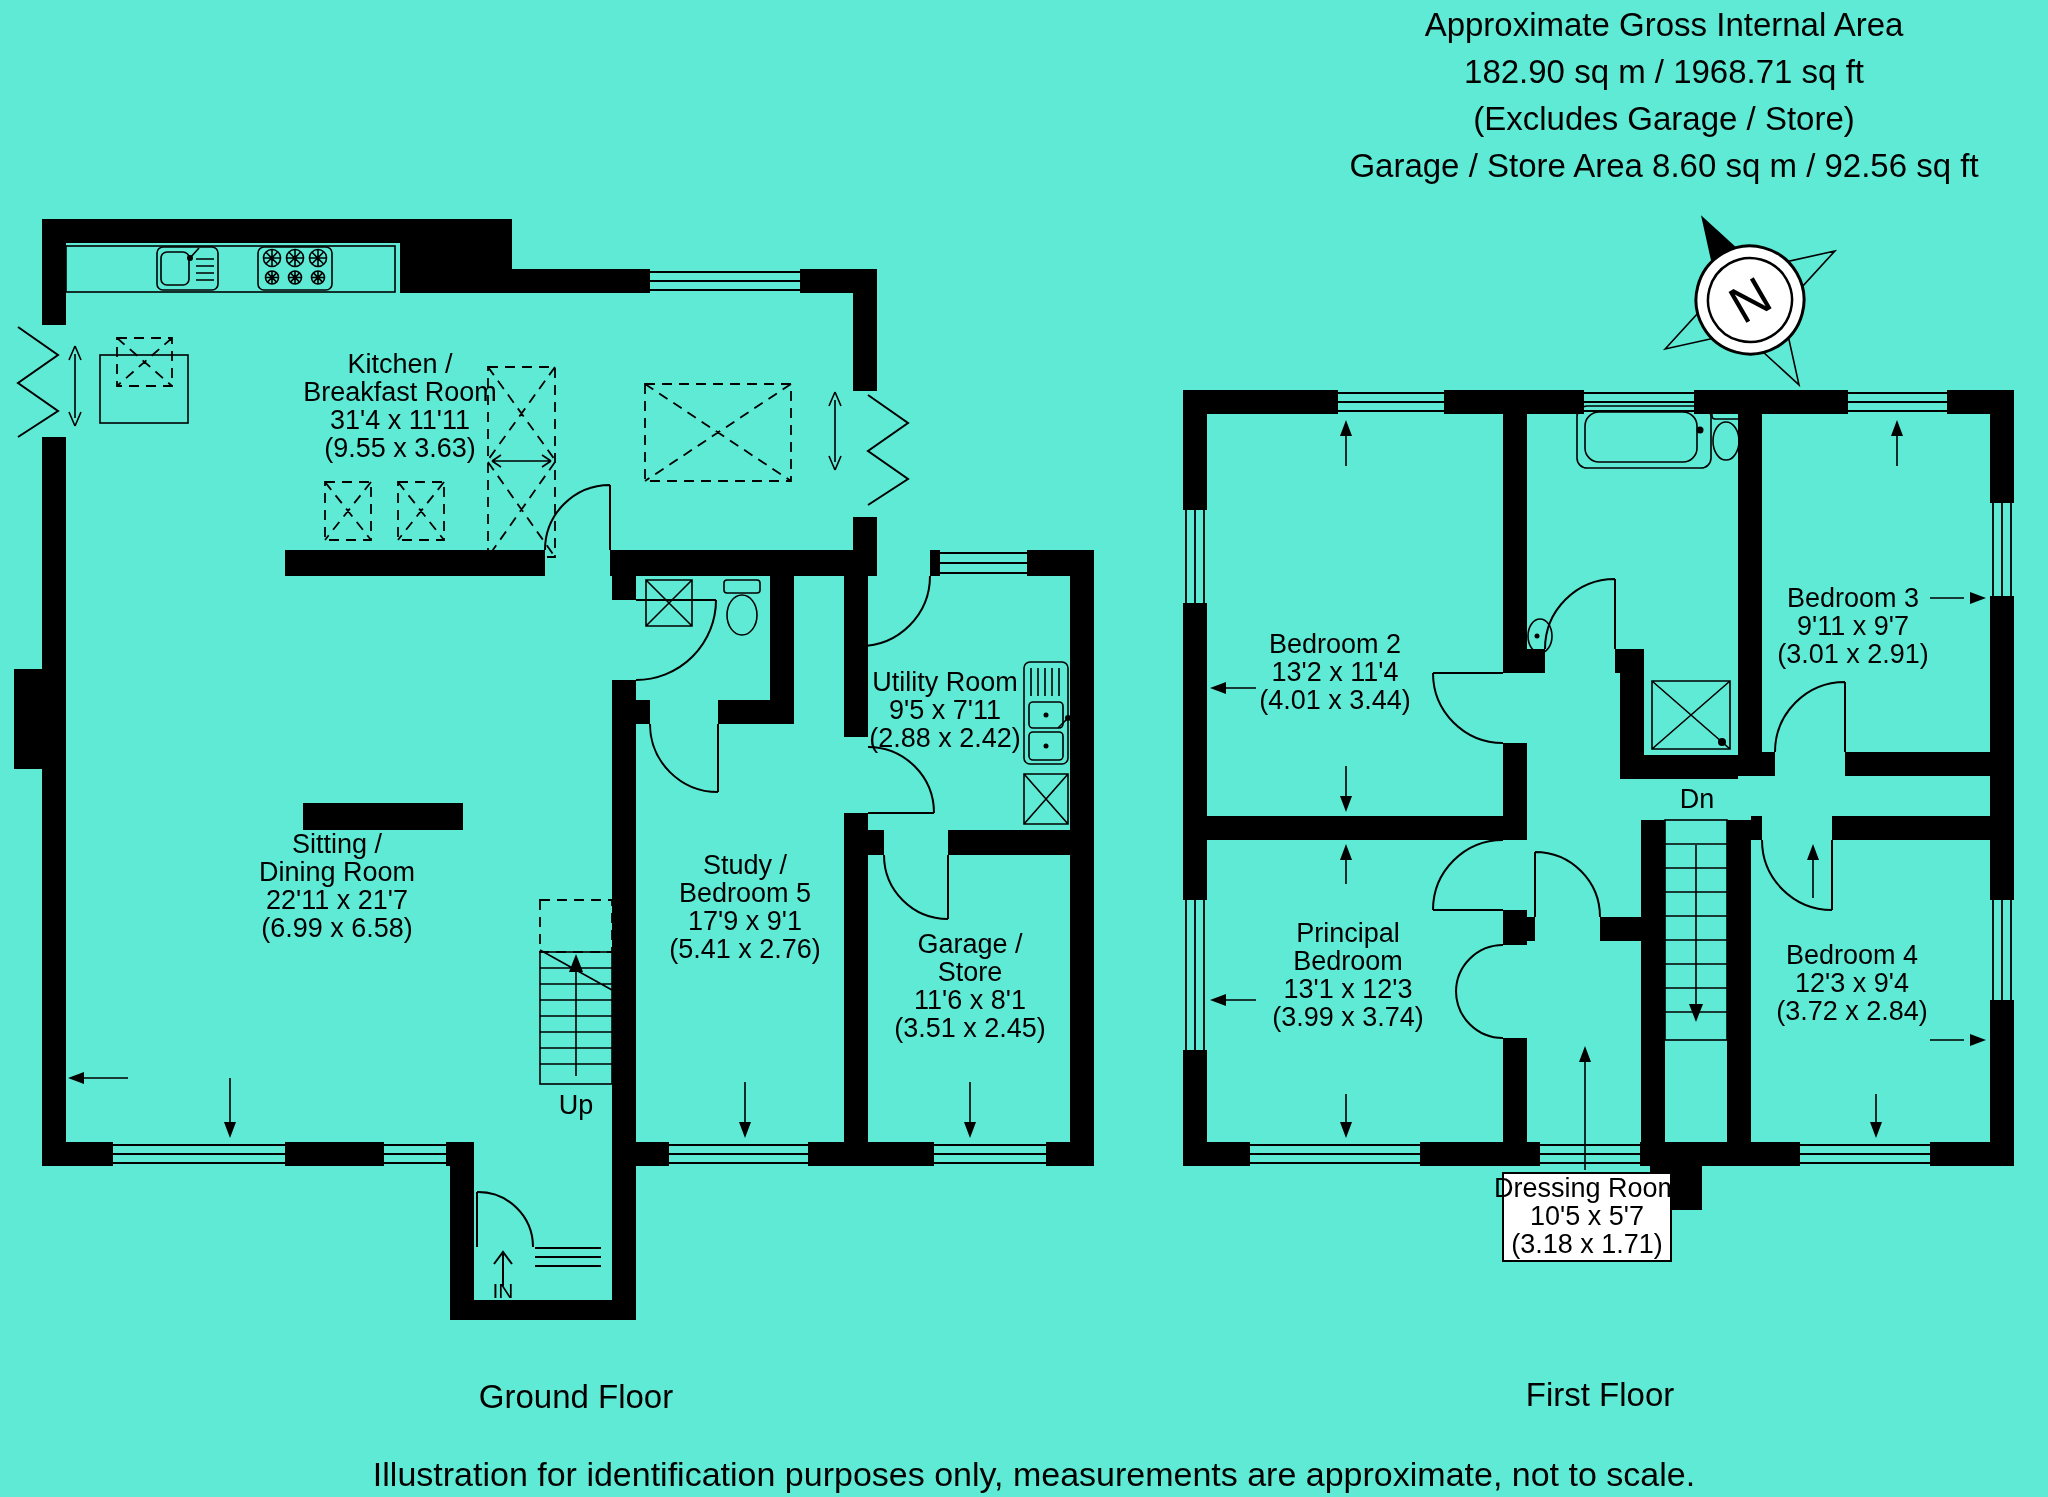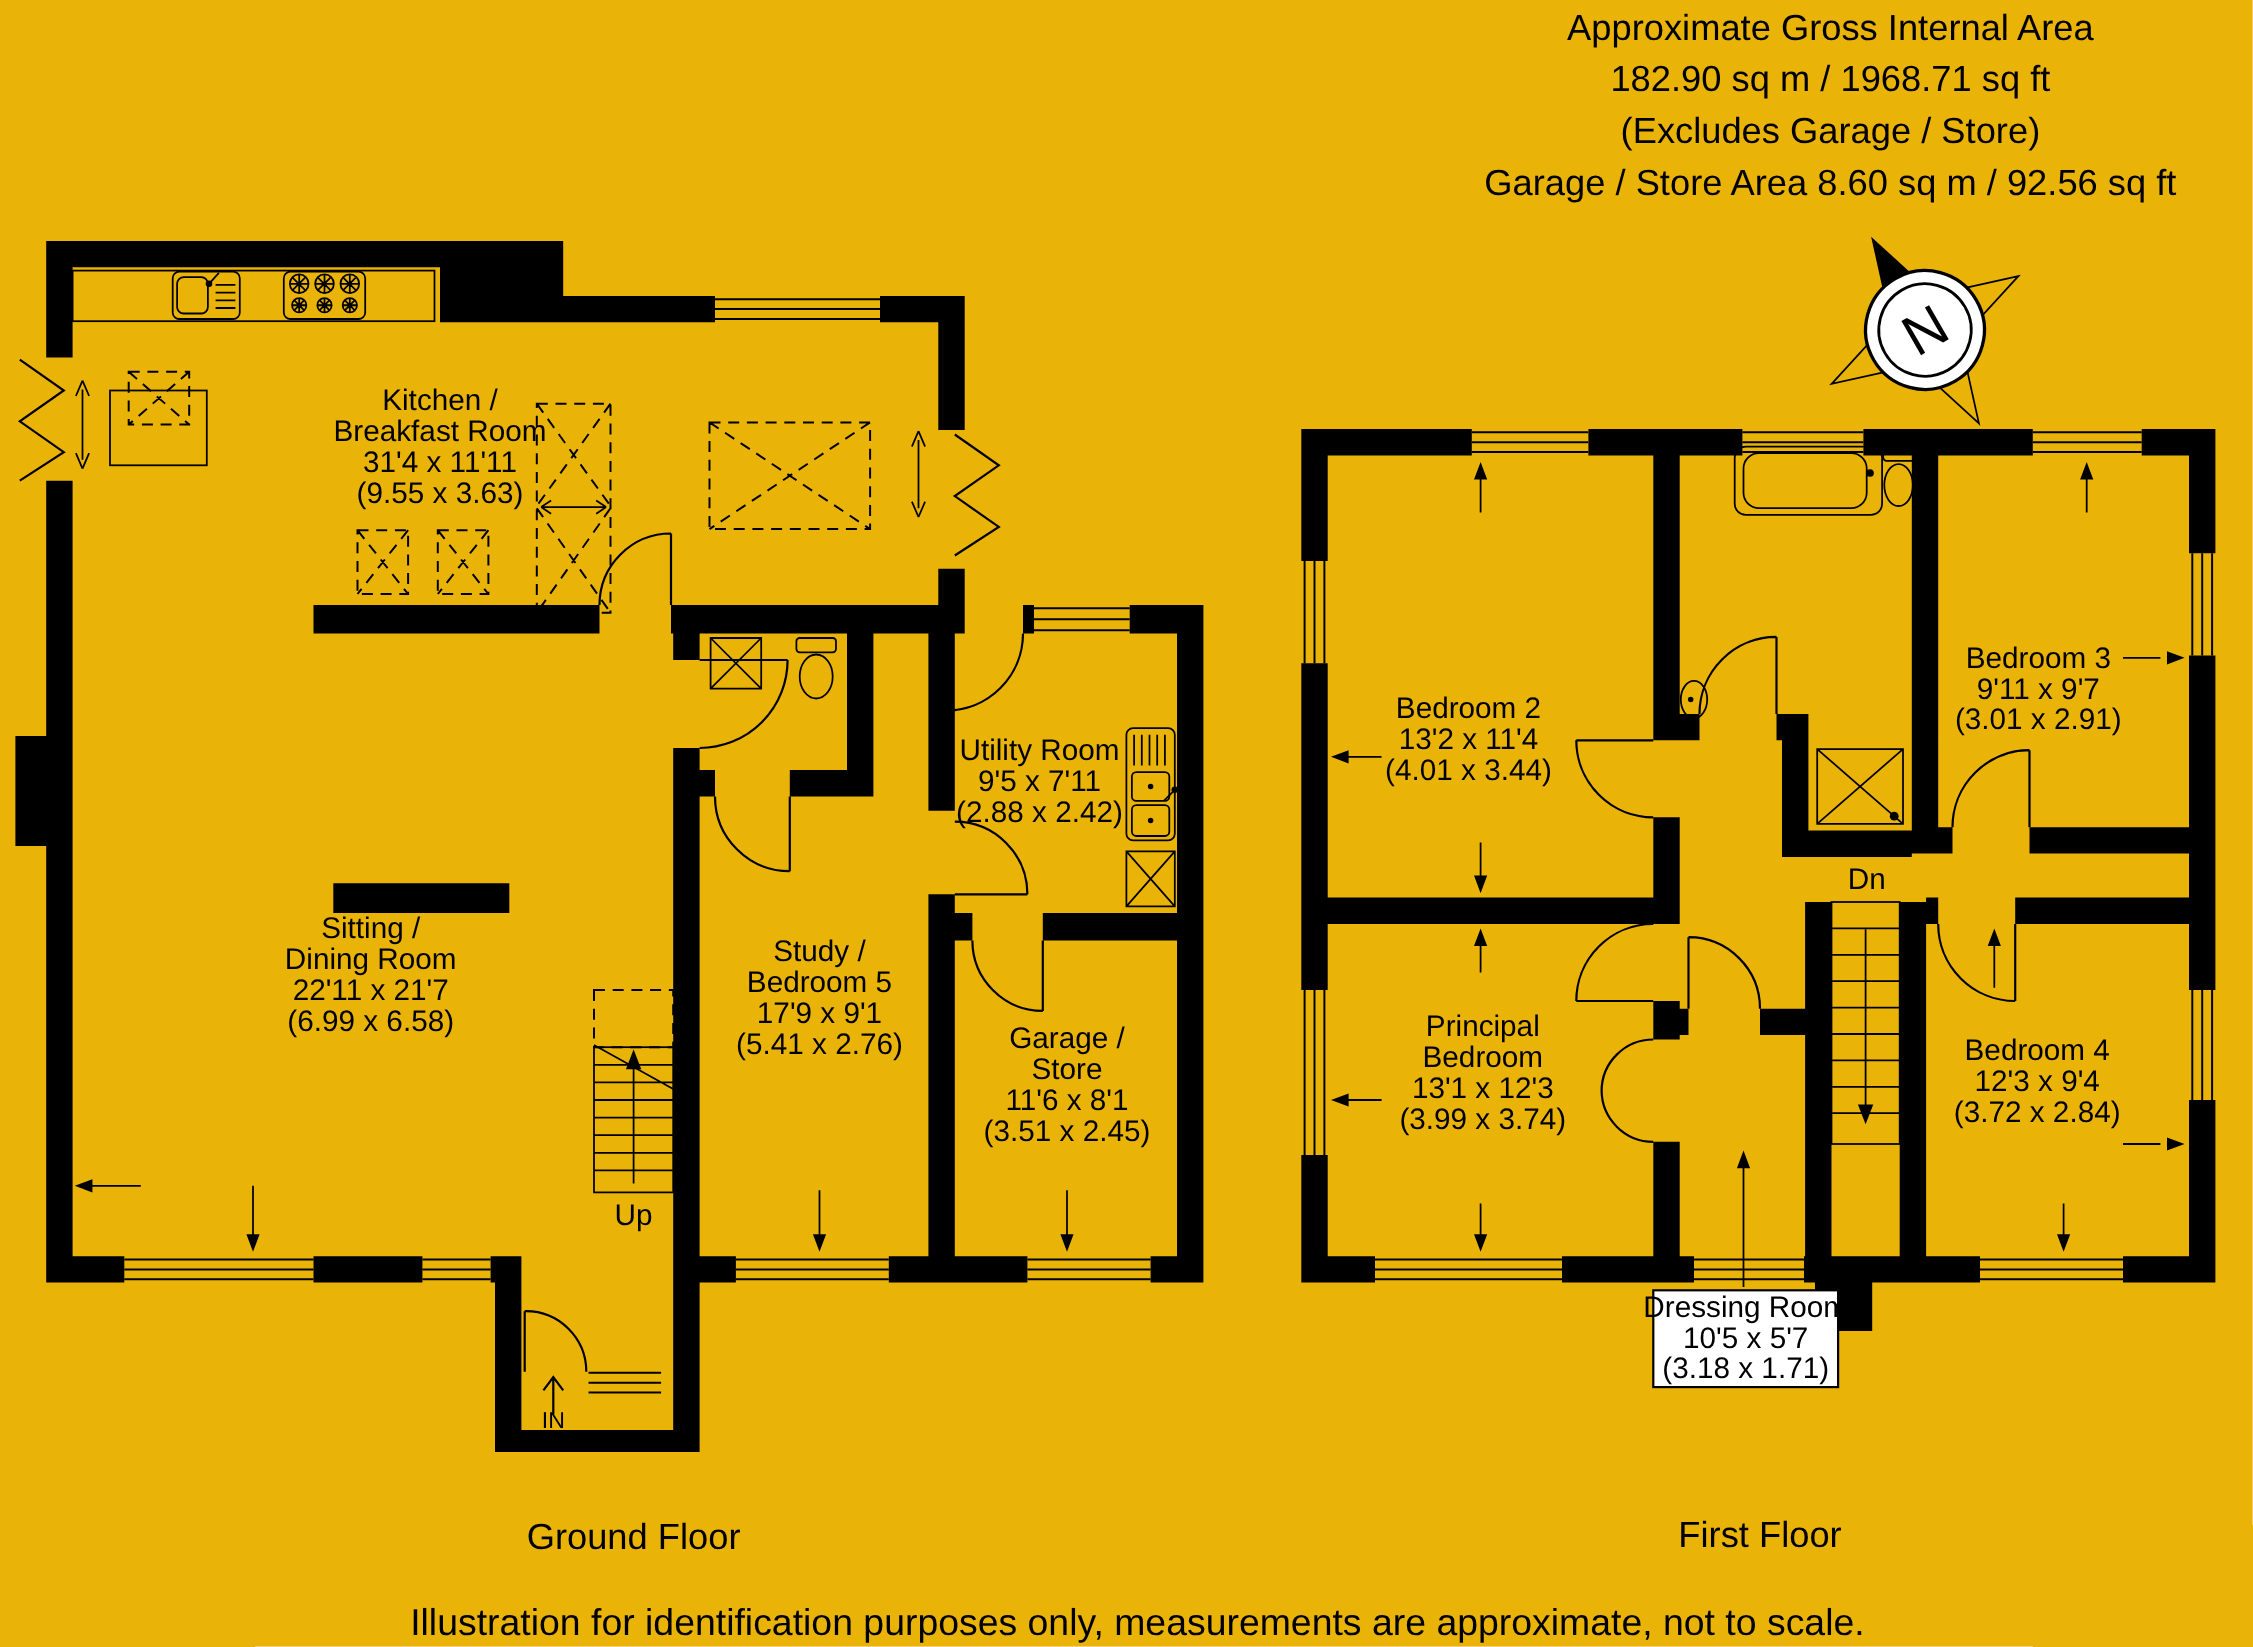--- a/index.html
+++ b/index.html
@@ -1,16 +1,16 @@
 <!DOCTYPE html>
 <html><head>
 <meta charset="utf-8">
 <style>
   html,body{margin:0;padding:0;background:#ffffff;}
-  #canvas{position:relative;width:2048px;height:1497px;background:#eab308;overflow:hidden;}
+  #canvas{position:relative;width:2048px;height:1497px;background:#5eead4;overflow:hidden;}
   svg{display:block;}
   .wall{fill:#000000;stroke:none;}
   .ln{fill:none;stroke:#000000;stroke-width:2;}
   .ln15{fill:none;stroke:#000000;stroke-width:1.6;}
   .dsh{fill:none;stroke:#000000;stroke-width:1.8;stroke-dasharray:10 7;}
   .win{fill:none;stroke:#000000;stroke-width:1.8;}
   .blk{fill:#000000;stroke:none;}
   text{font-family:"Liberation Sans","DejaVu Sans",sans-serif;fill:#000000;}
   .rm{font-size:27px;text-anchor:middle;}
   .hdr{font-size:33px;text-anchor:middle;}

